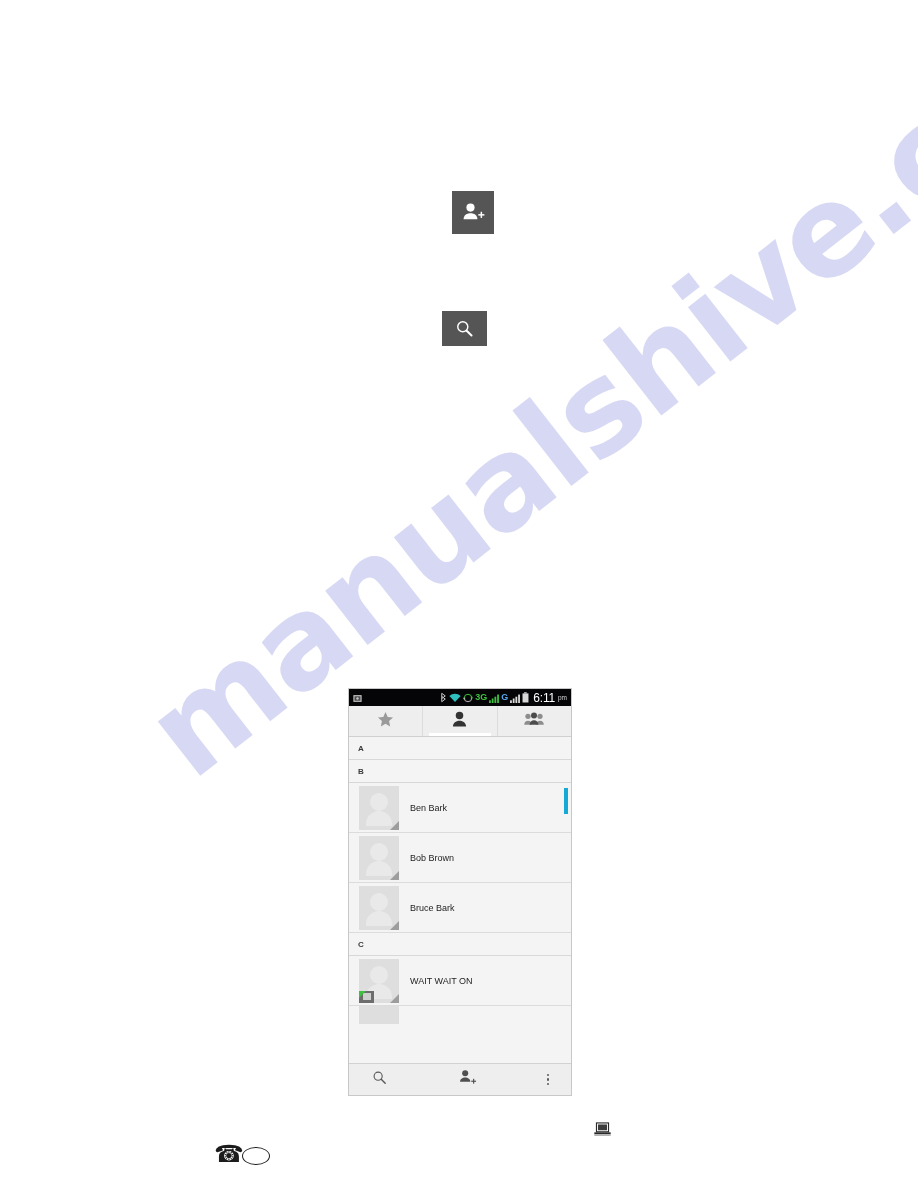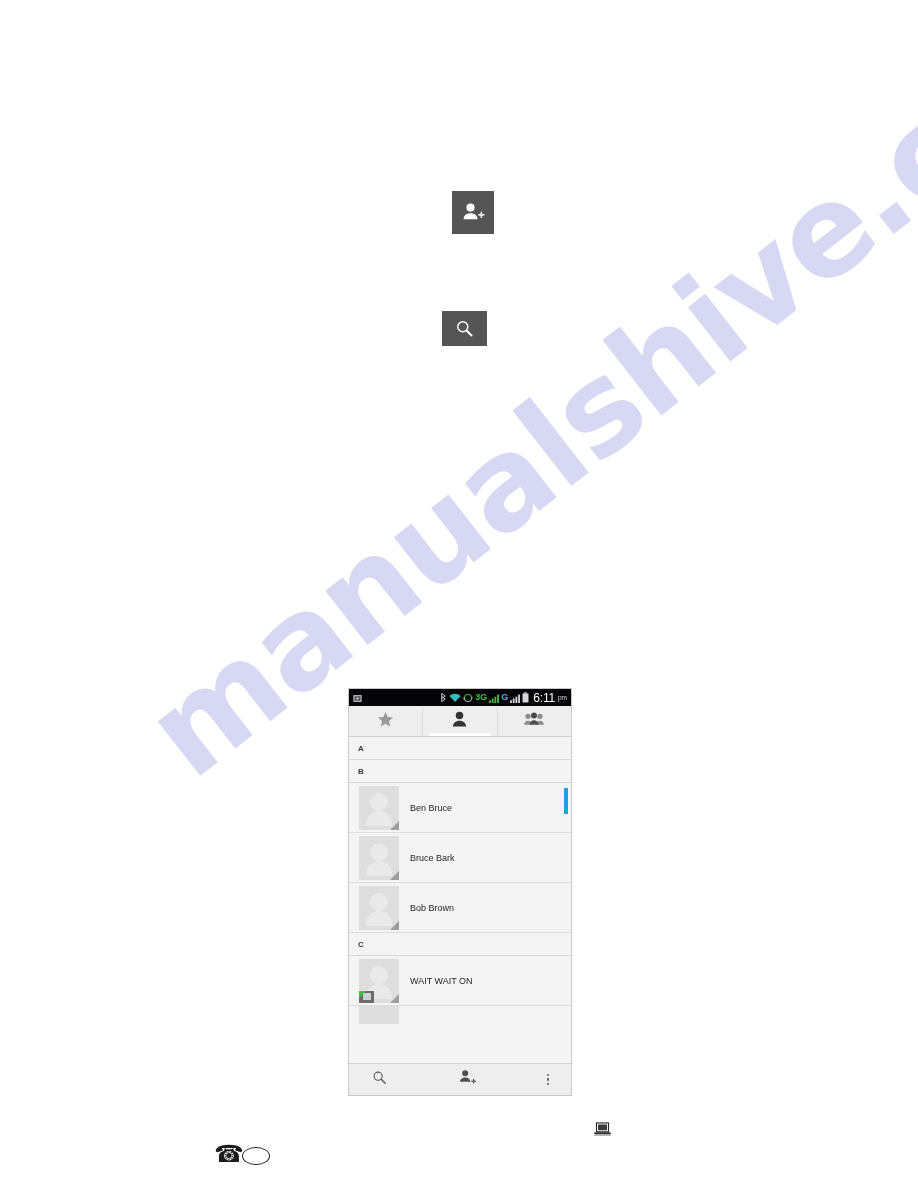--- a/index.html
+++ b/index.html
@@ -437,39 +437,39 @@
 
     <div class="section-header">A</div>
     <div class="section-header">B</div>
 
     <div class="contact-row">
       <div class="avatar">
         <div class="head"></div>
           <div class="body"></div>
           <div class="corner"></div>
       </div>
-      <div class="contact-name">Ben Bruce</div>
+      <div class="contact-name">Ben Bark</div>
+    </div>
+
+    <div class="contact-row">
+      <div class="avatar">
+        <div class="head"></div>
+          <div class="body"></div>
+          <div class="corner"></div>
+      </div>
+      <div class="contact-name">Bob Brown</div>
     </div>
 
     <div class="contact-row">
       <div class="avatar">
         <div class="head"></div>
           <div class="body"></div>
           <div class="corner"></div>
       </div>
       <div class="contact-name">Bruce Bark</div>
-    </div>
-
-    <div class="contact-row">
-      <div class="avatar">
-        <div class="head"></div>
-          <div class="body"></div>
-          <div class="corner"></div>
-      </div>
-      <div class="contact-name">Bob Brown</div>
     </div>
 
     <div class="section-header">C</div>
 
 
     <div class="contact-row">
       <div class="avatar">
         <div class="head"></div>
           <div class="body"></div>
           <div class="corner"></div>

